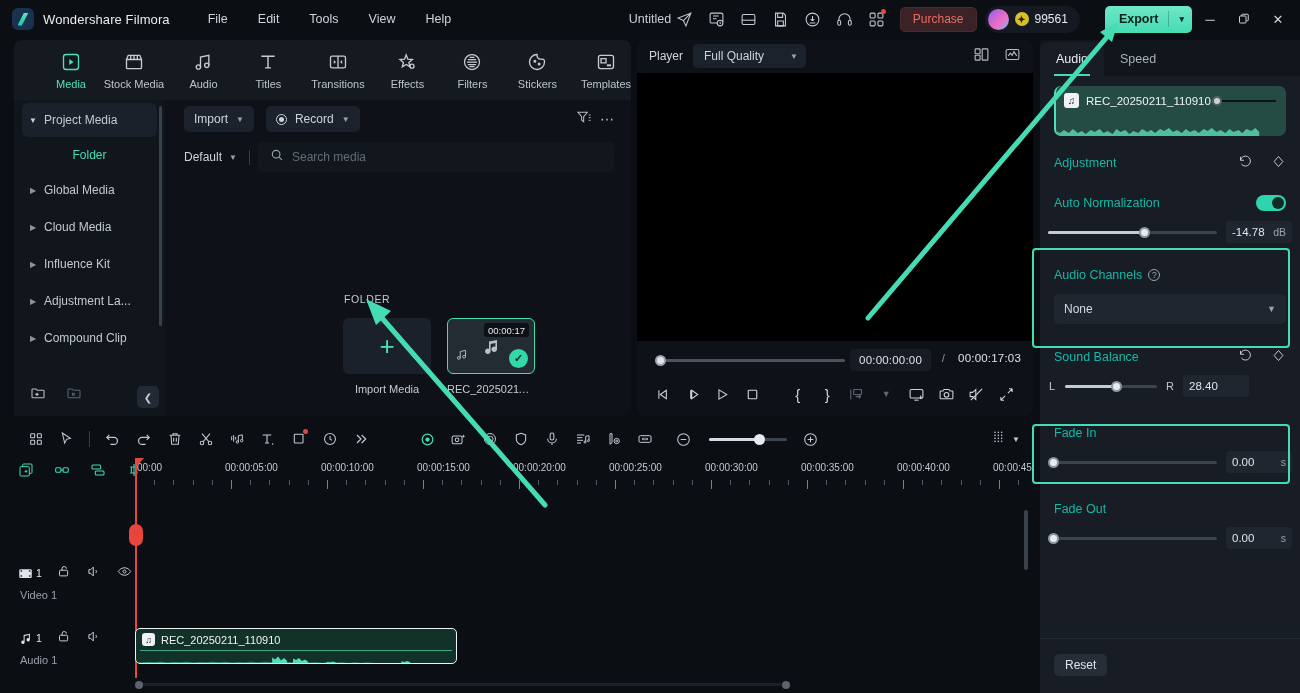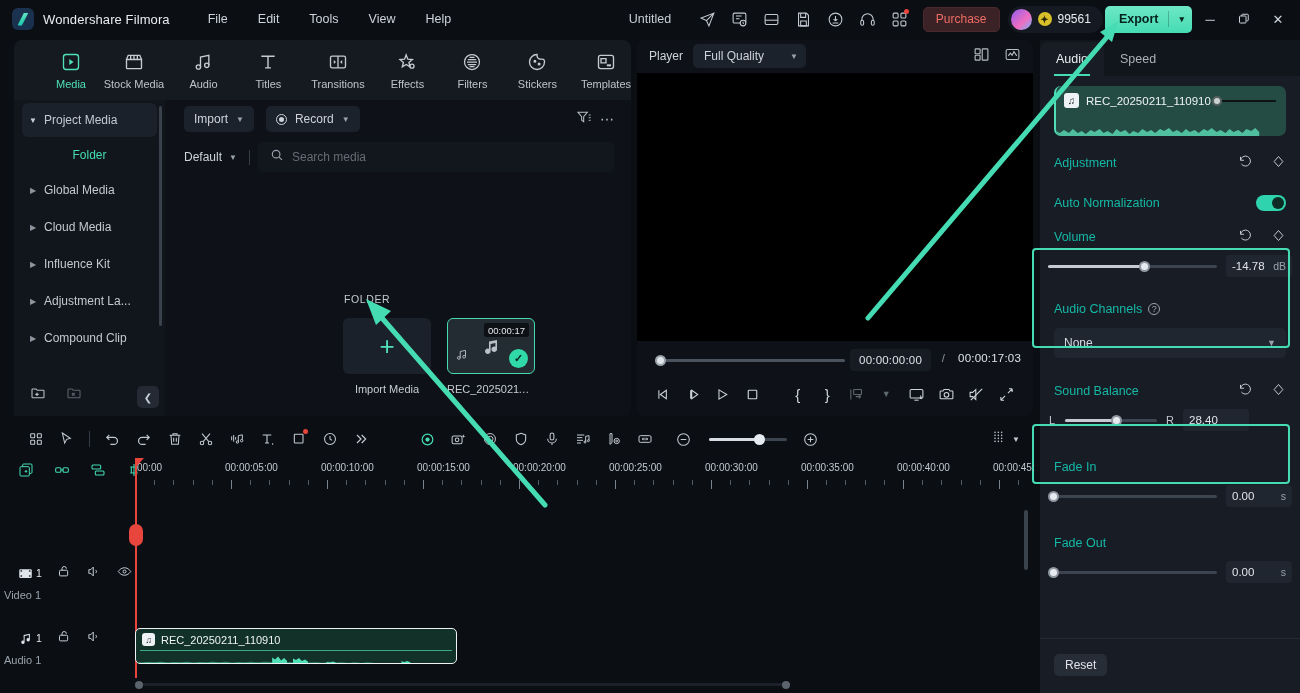--- a/index.html
+++ b/index.html
@@ -29,21 +29,21 @@
   .tbi { width: 30px; height: 30px; display: flex; align-items: center; justify-content: center; border-radius: 5px; position: relative; }
   .tbi svg { display: block; }
   .reddot { position: absolute; top: 5px; right: 6px; width: 5px; height: 5px; border-radius: 50%; background: #e8453c; }
   .purchase { height: 25px; padding: 0 12px; border-radius: 5px; background: #3a2226; color: #ef6d63;
     font-size: 12px; display: flex; align-items: center; margin: 0 6px; border: 1px solid #4a2a2c; }
   .coins { height: 27px; padding: 2px 12px 2px 3px; border-radius: 14px; background: #151a22;
     display: flex; align-items: center; gap: 6px; font-size: 12px; color: #e7eaee; }
   .coin-av { width: 21px; height: 21px; border-radius: 50%; background: linear-gradient(135deg,#8d5ff0,#f06ec1 60%,#6fb6ff); }
   .coin-c { width: 14px; height: 14px; border-radius: 50%; background: #d7c02a; display:flex;align-items:center;justify-content:center;
     font-size: 10px; color:#2c2603; font-weight: bold;}
-  .export { margin-left: 0; height: 27px; border-radius: 5px; background: linear-gradient(180deg,#6ee7c5,#45dcb4);
+  .export { margin-left: 23px; height: 27px; border-radius: 5px; background: linear-gradient(180deg,#6ee7c5,#45dcb4);
     color: #05211b; font-size: 12.5px; display: flex; align-items: center; padding: 0 8px 0 14px; gap: 10px; font-weight: 600; }
   .export .sep { width: 1px; height: 16px; background: rgba(0,0,0,.22); }
   .wbtn { width: 32px; height: 30px; display: flex; align-items: center; justify-content: center; color: #cfd4da; font-size: 13px; }
 
   
   .navstrip { position: absolute; left: 14px; top: 40px; width: 617px; height: 60px;
     background: #151a21; border-radius: 8px 8px 0 0; display: flex; align-items: center; padding-left: 26px; gap: 22px; }
   .nav { width: 52px; display: flex; flex-direction: column; align-items: center; gap: 5px; cursor: pointer; }
   .nav .ico { height: 22px; display: flex; align-items: center; justify-content: center; color: #c6cbd2; }
   .nav .lbl { font-size: 11px; color: #bdc3ca; white-space: nowrap; }
@@ -175,21 +175,21 @@
 
   .tl-head { position: absolute; left: 0; top: 458px; width: 1034px; height: 30px; }
   .tl-icons { position: absolute; left: 18px; top: 462px; display: flex; gap: 20px; color: #45dcb4; }
   .ruler { position: absolute; left: 135px; top: 458px; width: 899px; height: 40px; overflow: hidden; }
   .rtick { position: absolute; top: 22px; width: 1px; background: #5a626c; }
   .rlabel { position: absolute; top: 4px; font-size: 10px; color: #c3c9d1; white-space: nowrap; }
   .tracks { position: absolute; left: 0; top: 498px; width: 1034px; height: 180px; background: #0b0e13; }
   .trk-video { position: absolute; left: 0; top: 65px; width: 135px; height: 50px; }
   .trk-audio { position: absolute; left: 0; top: 130px; width: 135px; height: 50px; }
   .trk-row { display: flex; align-items: center; gap: 15px; padding-left: 18px; height: 20px; color: #c8ced6; }
-  .trk-name { padding-left: 4px; font-size: 11px; color: #9aa2ac; margin-top: 6px; }
+  .trk-name { padding-left: 20px; font-size: 11px; color: #9aa2ac; margin-top: 6px; }
   .trk-num { font-size: 10.5px; color: #e4e8ed; margin-left: -11px; }
   .playhead { position: absolute; left: 135px; top: 458px; width: 1.5px; height: 220px; background: #e8453c; }
   .ph-tri { position: absolute; left: 135px; top: 458px; width: 9px; height: 10px; background: #e8453c;
     clip-path: polygon(0 0, 100% 0, 0 100%); }
   .ph-grip { position: absolute; left: 129px; top: 524px; width: 14px; height: 22px; border-radius: 7px; background: #e8453c; }
   .clip { position: absolute; left: 135px; top: 628px; width: 322px; height: 36px; border-radius: 5px;
     background: #123229; border: 1.6px solid #eef2f5; overflow: hidden; }
   .clip .chead { display: flex; align-items: center; gap: 6px; padding: 4px 0 0 6px; }
   .clip .cnm { font-size: 11px; color: #eef2f5; }
   .clip .cline { position: absolute; left: 4px; right: 4px; top: 21px; height: 1px; background: #3ea887; }
@@ -639,36 +639,20 @@
         </span>
       </div>
 
       <div class="secrow" style="margin-top:10px">
         <span class="t">Auto Normalization</span>
         <span class="toggle">
             <i></i>
           </span>
       </div>
 
-      <div class="secrow" style="margin-top:4px">
-        <span class="t">Volume</span>
-        <span class="ic">
-          <span>
-            <svg width="15" height="15" viewBox="0 0 24 24" fill="none" stroke="currentColor" stroke-width="1.6">
-                <path d="M4 10a8 8 0 1 1 1.4 6"></path>
-                <path d="M4 4.5V10h5.5"></path>
-              </svg>
-          </span>
-          <span>
-            <svg width="15" height="15" viewBox="0 0 24 24" fill="none" stroke="currentColor" stroke-width="1.6">
-                <path d="M12 4 19 12l-7 8-7-8z"></path>
-              </svg>
-          </span>
-        </span>
-      </div>
       <div class="slrow">
         <span class="sl">
           <span class="tr"></span>
             <span class="fill" style="width:60%"></span>
             <span class="kb" style="left:54%"></span>
         </span>
         <span class="numbox">
           <span>-14.78</span>
           <span class="u">dB</span>
         </span>

